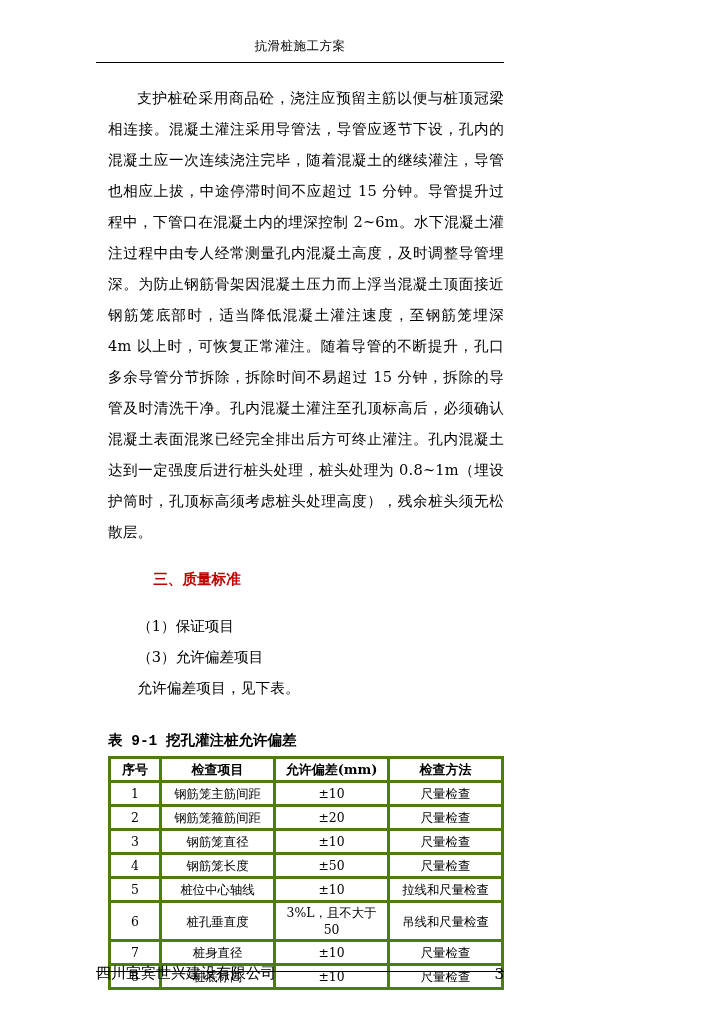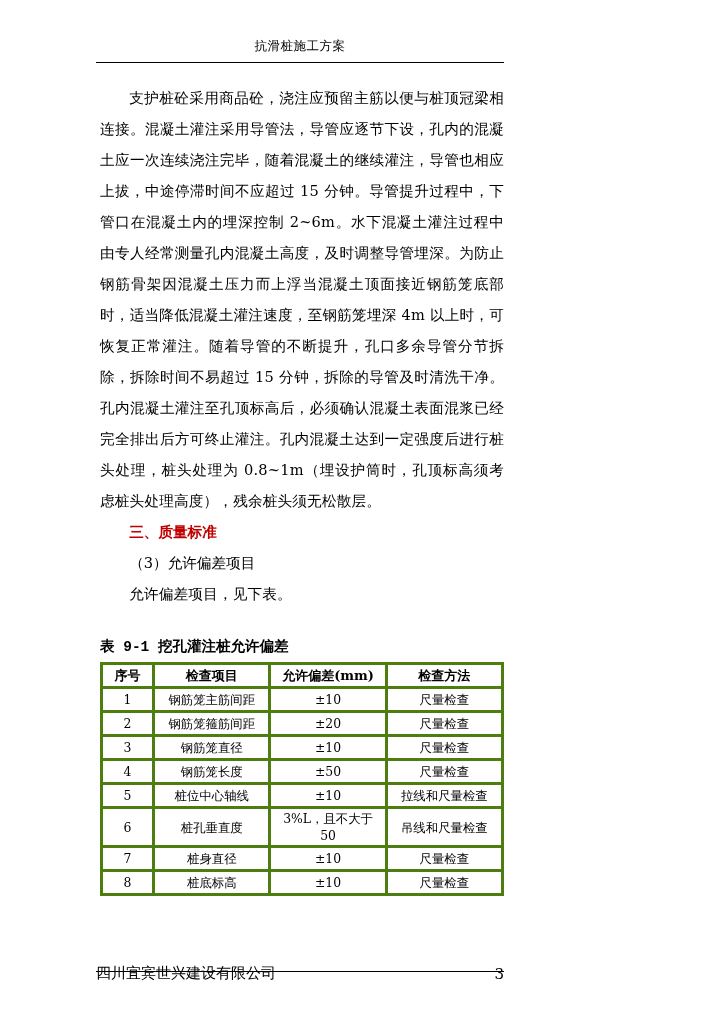--- a/index.html
+++ b/index.html
@@ -55,35 +55,35 @@
     bottom: 41px;
     font-size: 15px;
     font-family: "DejaVu Serif", "Liberation Serif", serif;
     display: flex;
     justify-content: space-between;
     align-items: center;
   }
   
   .content {
     position: absolute;
-    left: 100px;
+    left: 108px;
     right: 96px;
     top: 82px;
   }
   p.body {
     margin: 0;
     font-size: 14.6px;
     line-height: 31px;
     text-indent: 2em;
     font-family: "DejaVu Serif", "Liberation Serif", serif;
     text-align: justify;
     letter-spacing: 0.2px;
   }
   p.heading-red {
-    margin: 0;
+    margin: 16px;
     font-size: 14.6px;
     line-height: 31px;
     text-indent: 2em;
     font-family: "DejaVu Serif", "Liberation Serif", serif;
     color: #c00000;
     font-weight: bold;
   }
   p.sub {
     margin: 0;
     font-size: 14.6px;
@@ -129,20 +129,21 @@
 
   <div class="header">抗滑桩施工方案</div>
   <div class="header-rule"></div>
 
   <div class="content">
 
     <p class="body">支护桩砼采用商品砼，浇注应预留主筋以便与桩顶冠梁相连接。混凝土灌注采用导管法，导管应逐节下设，孔内的混凝土应一次连续浇注完毕，随着混凝土的继续灌注，导管也相应上拔，中途停滞时间不应超过 15 分钟。导管提升过程中，下管口在混凝土内的埋深控制 2~6m。水下混凝土灌注过程中由专人经常测量孔内混凝土高度，及时调整导管埋深。为防止钢筋骨架因混凝土压力而上浮当混凝土顶面接近钢筋笼底部时，适当降低混凝土灌注速度，至钢筋笼埋深 4m 以上时，可恢复正常灌注。随着导管的不断提升，孔口多余导管分节拆除，拆除时间不易超过 15 分钟，拆除的导管及时清洗干净。孔内混凝土灌注至孔顶标高后，必须确认混凝土表面混浆已经完全排出后方可终止灌注。孔内混凝土达到一定强度后进行桩头处理，桩头处理为 0.8~1m（埋设护筒时，孔顶标高须考虑桩头处理高度），残余桩头须无松散层。</p>
 
     <p class="heading-red">三、质量标准</p>
 
+    <p class="sub">（1）保证项目</p>
 
 
     <p class="sub">（3）允许偏差项目</p>
     <p class="body">允许偏差项目，见下表。</p>
 
     <div class="table-title">表 9-1  挖孔灌注桩允许偏差</div>
 
     <table class="doc-table">
       <thead>
         <tr>

